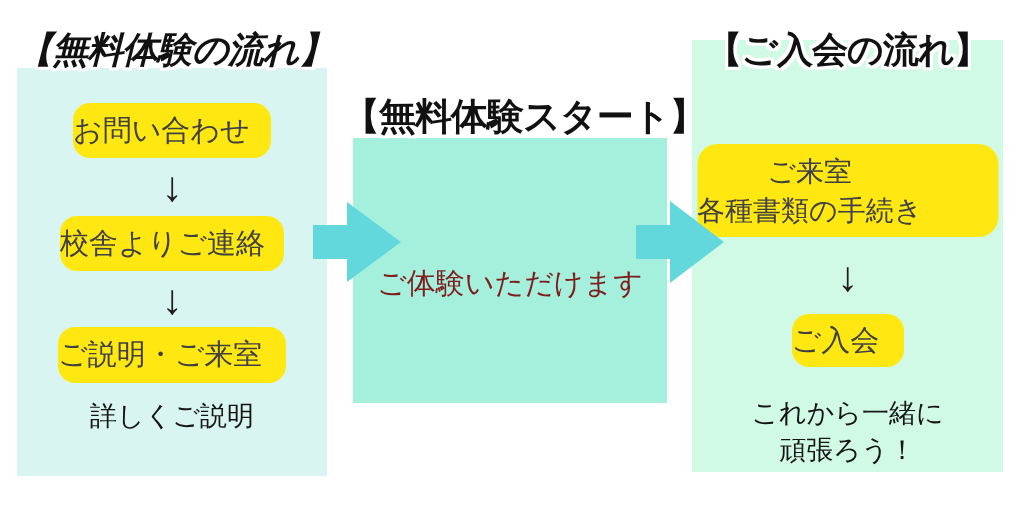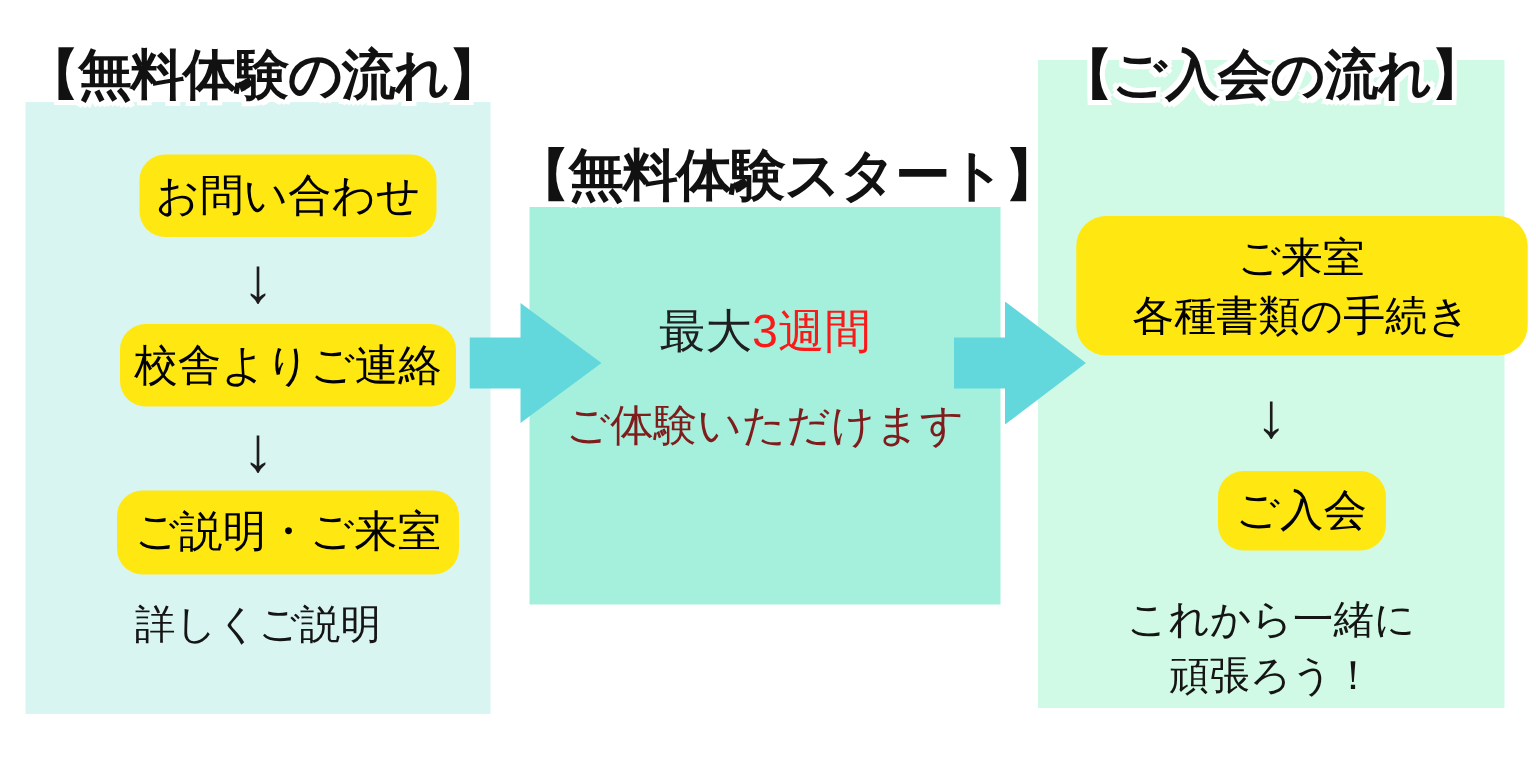--- a/index.html
+++ b/index.html
@@ -14,29 +14,29 @@
   .center-box{position:absolute;left:353px;top:138px;width:314px;height:265px;background:#a5f0dc;}
   
   .big-title{
     position:absolute;text-align:center;font-size:36px;font-weight:900;color:#111111;
     letter-spacing:-1px;white-space:nowrap;z-index:5;
     text-shadow:
       -3px -3px 0 #fff, 3px -3px 0 #fff, -3px 3px 0 #fff, 3px 3px 0 #fff,
       -3px 0 0 #fff, 3px 0 0 #fff, 0 -3px 0 #fff, 0 3px 0 #fff,
       -2px -2px 0 #fff, 2px -2px 0 #fff, -2px 2px 0 #fff, 2px 2px 0 #fff;
   }
-  .title-left{left:17px;top:26px;width:310px;}
+  .title-left{left:17px;top:26px;width:310px;font-style:italic;}
   .title-center{left:343px;top:92px;width:334px;font-size:37px;}
   .title-right{left:692px;top:26px;width:311px;}
   
   .step-box{
     position:absolute;left:50%;transform:translateX(-50%);
     background:#ffe812;border-radius:17px;
-    display:flex;align-items:center;justify-content:center;
-    font-size:29px;color:#000000;white-space:nowrap;text-align:center;margin-left:20px;
+    display:flex;align-items:center;
+    font-size:29px;color:#404040;white-space:nowrap;text-align:center;
   }
   
   .down-arrow{
     position:absolute;left:50%;transform:translateX(-50%);
     font-size:42px;line-height:1;color:#1c1c1c;font-weight:500;
   }
   
   .note{
     position:absolute;left:50%;transform:translateX(-50%);
     font-size:27px;line-height:37px;text-align:center;color:#151515;white-space:nowrap;
@@ -75,23 +75,20 @@
     <div class="step-box" style="top:259px;width:228px;height:56px;">
       <span>ご説明・ご来室</span>
     </div>
     <div class="note" style="top:330px;text-align:right;">
       <div>詳しくご説明</div>
     </div>
   </div>
   <div class="big-title title-left">【無料体験の流れ】</div>
 
   <div class="center-box">
-    <div class="center-line1">
-      <span>最大</span><span class="red">3週間</span>
-    </div>
     <div class="center-line2">ご体験いただけます</div>
   </div>
   <div class="big-title title-center">【無料体験スタート】</div>
 
   <div class="panel panel-right">
     <div class="step-box" style="top:104px;width:301px;height:93px;font-size:28px;line-height:39px;border-radius:20px;">
       <span>
         <span style="display:block;">ご来室</span>
         <span style="display:block;">各種書類の手続き</span>
       </span>

